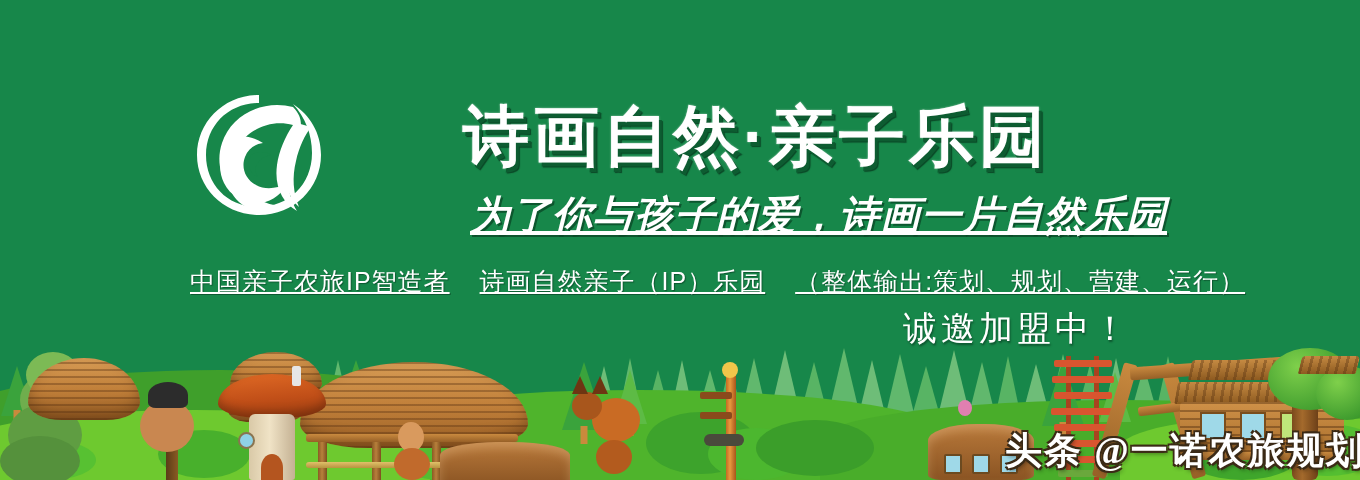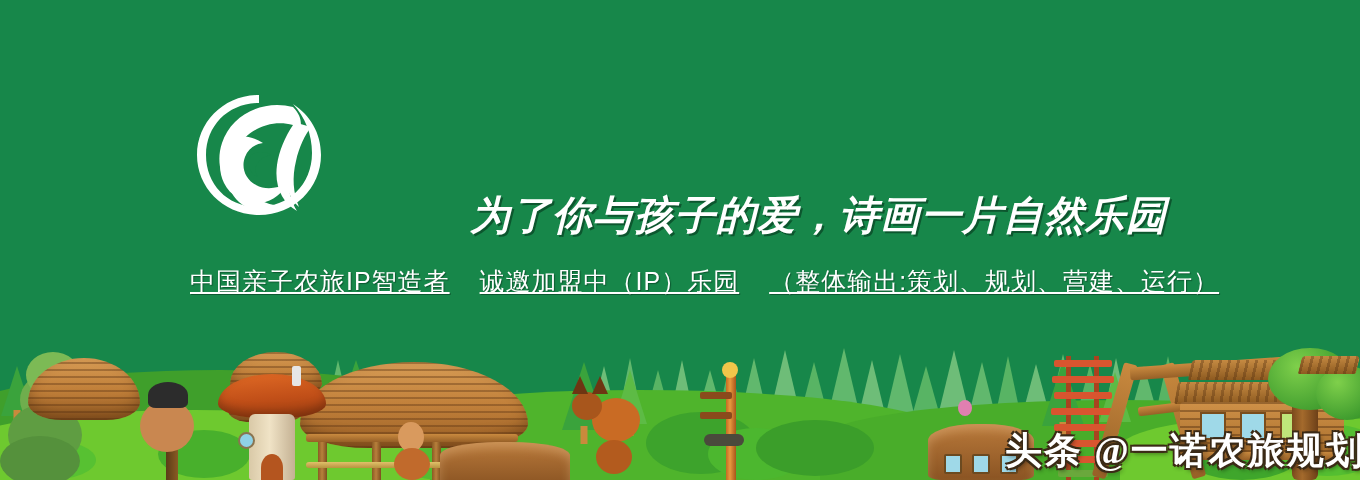--- a/index.html
+++ b/index.html
@@ -136,20 +136,21 @@
   .subtitle{
     position:absolute;left:470px;top:190px;
     font-size:40px;line-height:52px;
     font-weight:bold;
     font-style:italic;
     color:#ffffff;
     letter-spacing:1px;
     white-space:nowrap;
     text-shadow:2px 2px 0 rgba(10,70,38,.75);
     font-family:"Liberation Serif","DejaVu Serif",serif;
+    text-decoration:underline;
   }
 
   .tagline{
     position:absolute;left:190px;top:264px;
     font-size:25px;line-height:34px;
     color:#ffffff;
     letter-spacing:1px;
     white-space:nowrap;
     text-shadow:1px 1px 1px rgba(6,50,28,.55);
   }
@@ -375,25 +376,27 @@
                C62 75 62 80 65 84 C57 81 53 72 58 62 Z" fill="#17874a"></path>
 
       <path d="M104 30 C94 48 89 68 92 86 C94 98 99 108 106 114
                C100 100 99 84 103 68 C106 54 112 42 118 34 Z" fill="#ffffff"></path>
 
       <path d="M52 92 C60 106 76 114 92 112 C84 118 70 120 58 116
                C46 112 38 102 36 92 Z" fill="#ffffff"></path>
     </svg>
   </div>
 
+  <div class="title">诗画自然·亲子乐园</div>
 
   <div class="subtitle">为了你与孩子的爱，诗画一片自然乐园</div>
 
   <div class="tagline">
     <span class="seg">中国亲子农旅IP智造者</span>
-    <span class="seg">诚邀加盟中（IP）乐园</span>
+    <span class="seg">诗画自然亲子（IP）乐园</span>
     <span class="seg">（整体输出:策划、规划、营建、运行）</span>
   </div>
 
+  <div class="cta">诚邀加盟中！</div>
 
   <div class="watermark">头条 @一诺农旅规划</div>
 
 </div>
 
 </body></html>

